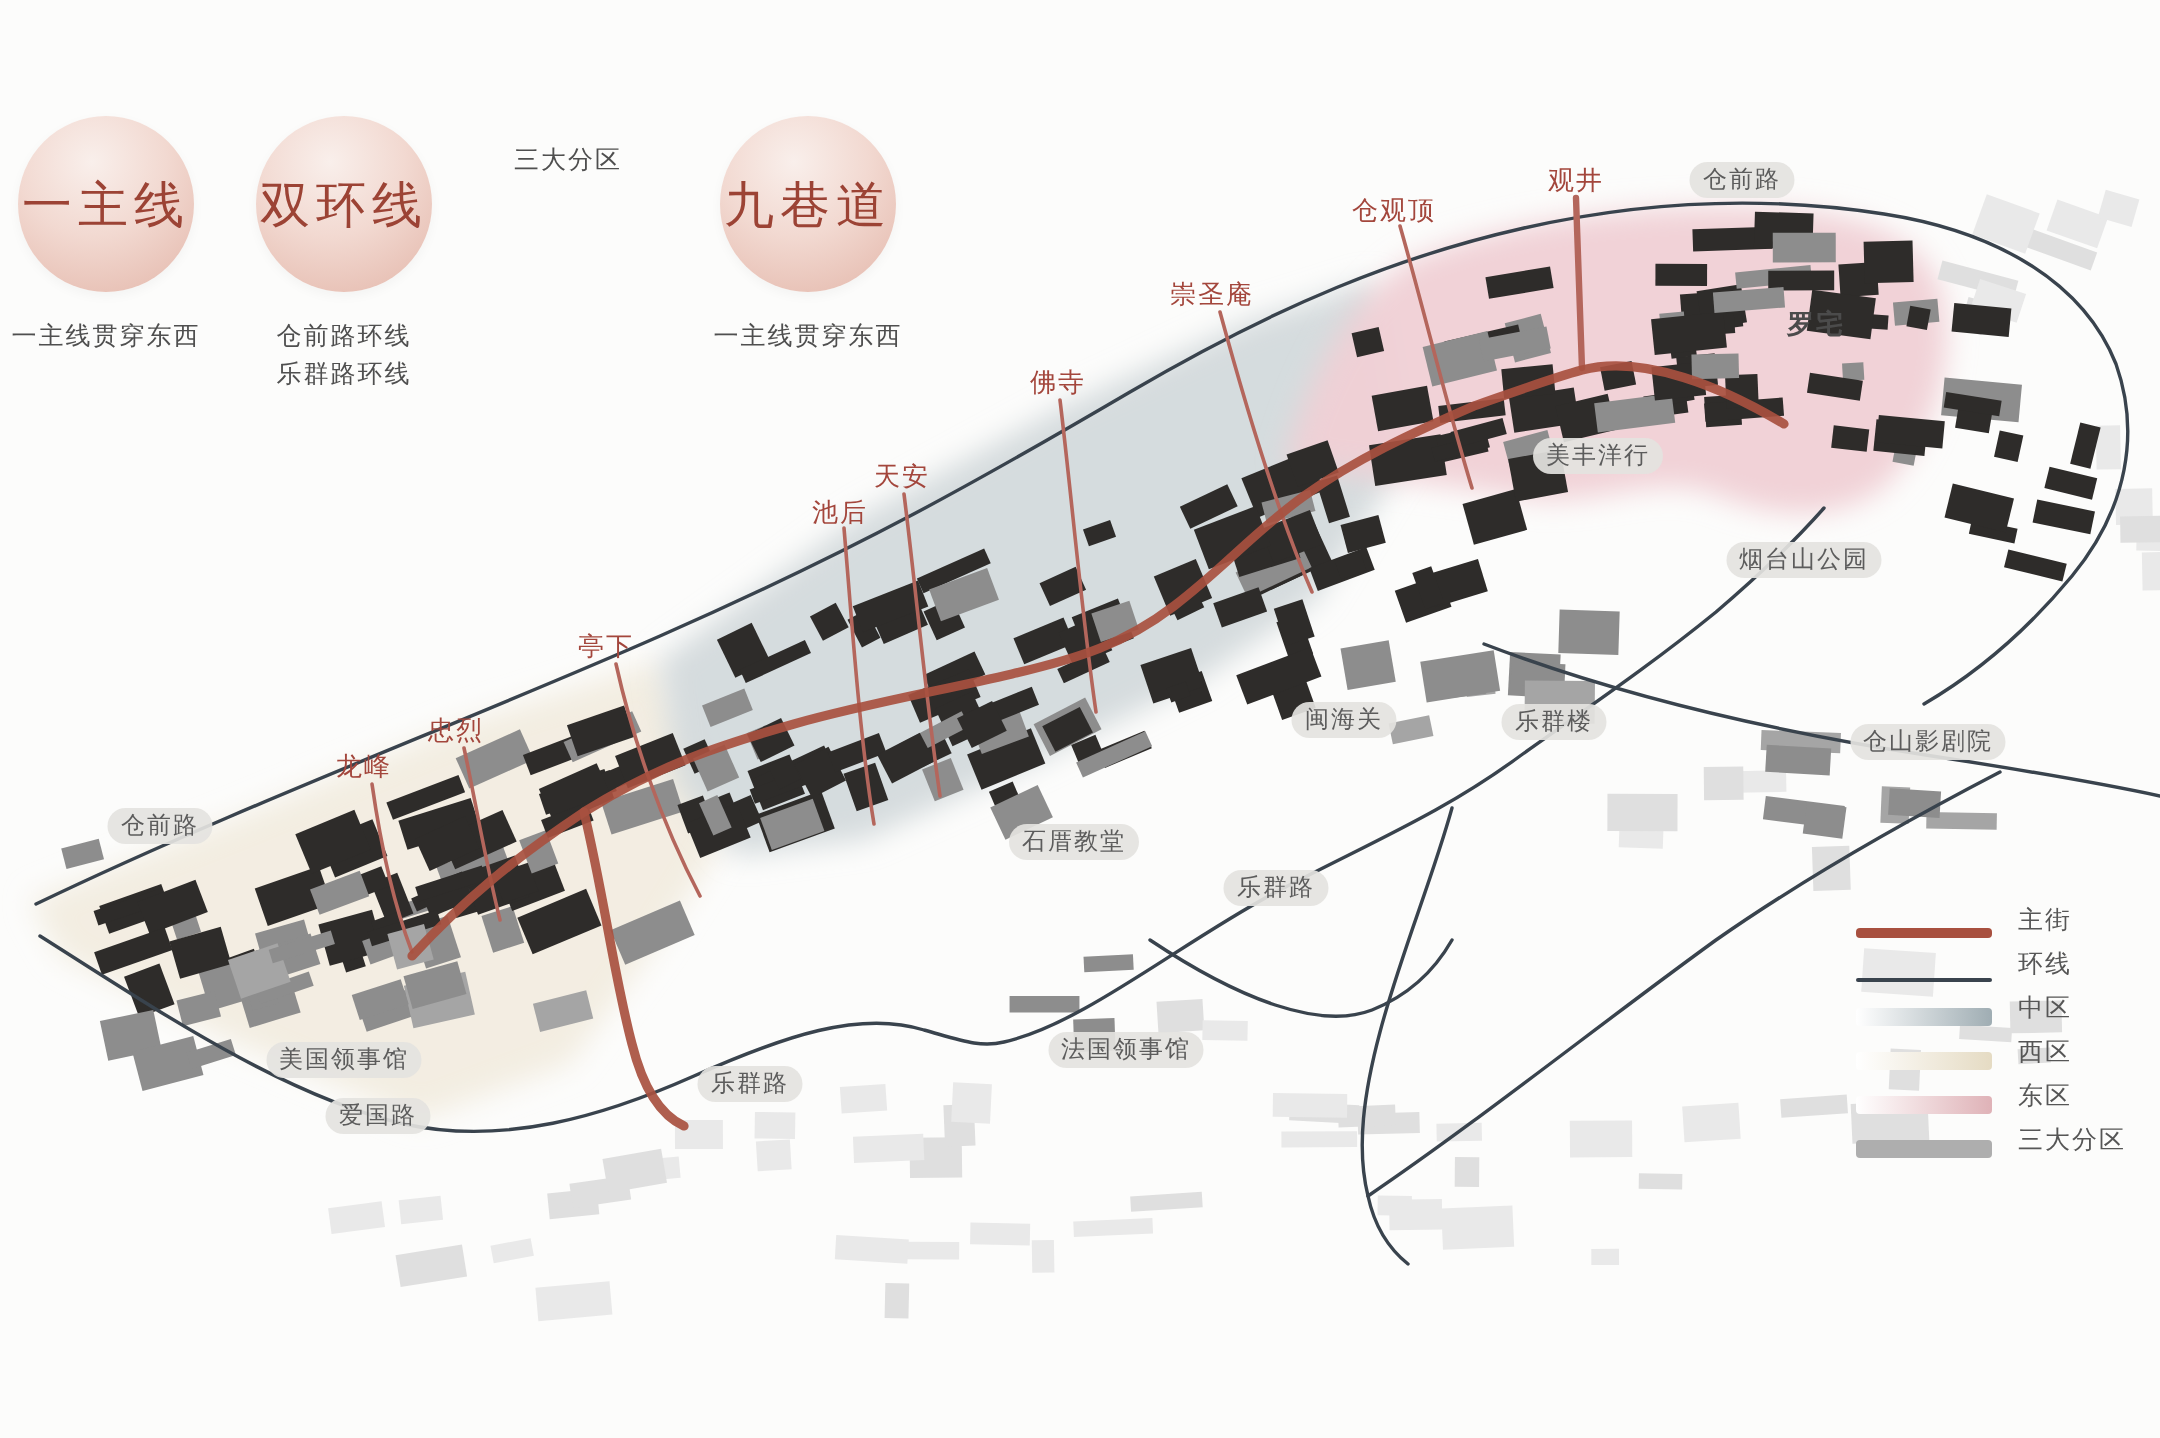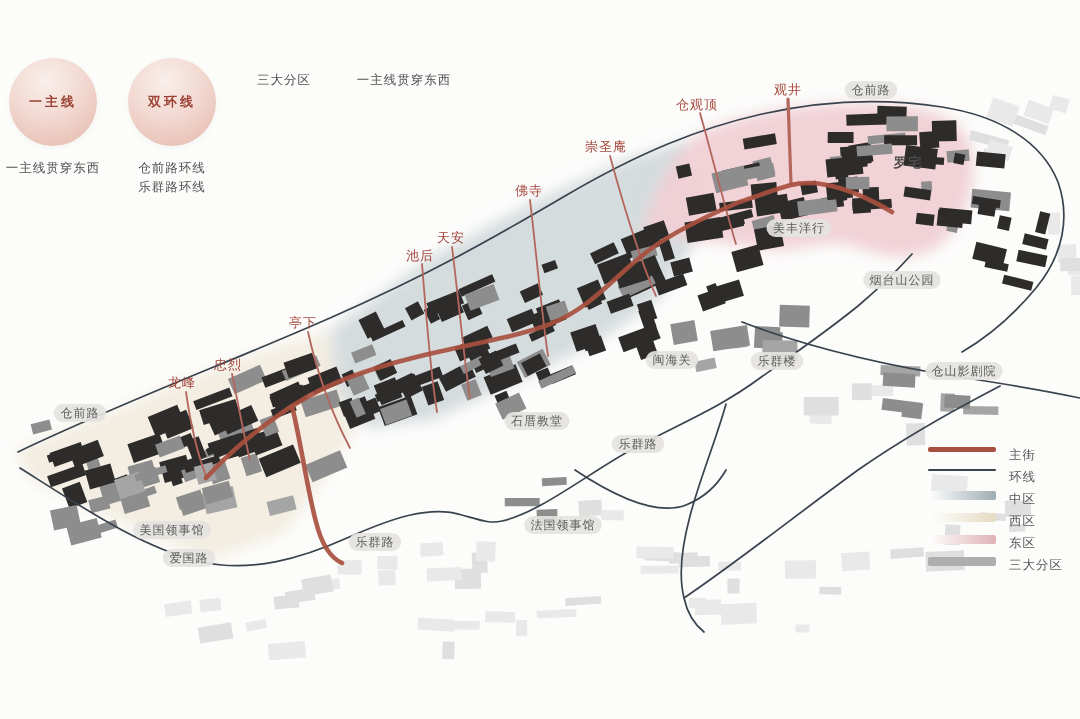--- a/index.html
+++ b/index.html
@@ -12,27 +12,27 @@
   
   #badges{position:absolute;left:0;top:0;width:1080px;height:210px;pointer-events:none;}
   .badge{position:absolute;top:58px;width:130px;text-align:center;}
   .badge .circle{
     width:88px;height:88px;border-radius:50%;margin:0 auto;
     background:radial-gradient(circle at 42% 26%, #f9efeb 0%, #f2d9d1 45%, #e9c4b9 78%, #e2b6aa 100%);
     display:flex;align-items:center;justify-content:center;
     box-shadow:0 2px 6px rgba(0,0,0,0.04);
   }
   .badge .title{
-    font-size:13px;font-weight:bold;color:#9c4335;letter-spacing:3px;
+    font-size:25px;font-weight:normal;color:#9c4335;letter-spacing:3px;
   }
   .badge .subs{margin-top:13px;}
   .badge .sub{font-size:12.5px;color:#4f4f4f;line-height:19px;letter-spacing:1px;}
   
   #legend{position:absolute;left:928px;top:447px;width:150px;}
-  .leg-row{display:flex;align-items:flex-start;height:22px;}
+  .leg-row{display:flex;align-items:flex-end;height:22px;}
   .leg-swatch{width:68px;flex:0 0 68px;border-radius:2px;}
   .leg-label{margin-left:13px;font-size:12.5px;color:#565656;white-space:nowrap;letter-spacing:1px;}
 </style>
 </head>
 <body>
 
 <div class="stage">
 
   <svg id="map" width="1080" height="719" viewBox="0 0 1080 719">
     <defs>
@@ -457,20 +457,23 @@
           <div class="sub">仓前路环线</div>
           <div class="sub">乐群路环线</div>
         </div>
       </div>
       <div class="badge" style="left: 219px;">
         <div class="subs">
           <div class="sub">三大分区</div>
         </div>
       </div>
       <div class="badge" style="left: 339px;">
+        <div class="circle">
+          <div class="title">九巷道</div>
+        </div>
         <div class="subs">
           <div class="sub">一主线贯穿东西</div>
         </div>
       </div>
     </div>
 
   <div id="legend">
       <div class="leg-row">
         <div class="leg-swatch" style="height: 5px; background: rgb(168, 80, 63);"></div>
         <span class="leg-label">主街</span>

